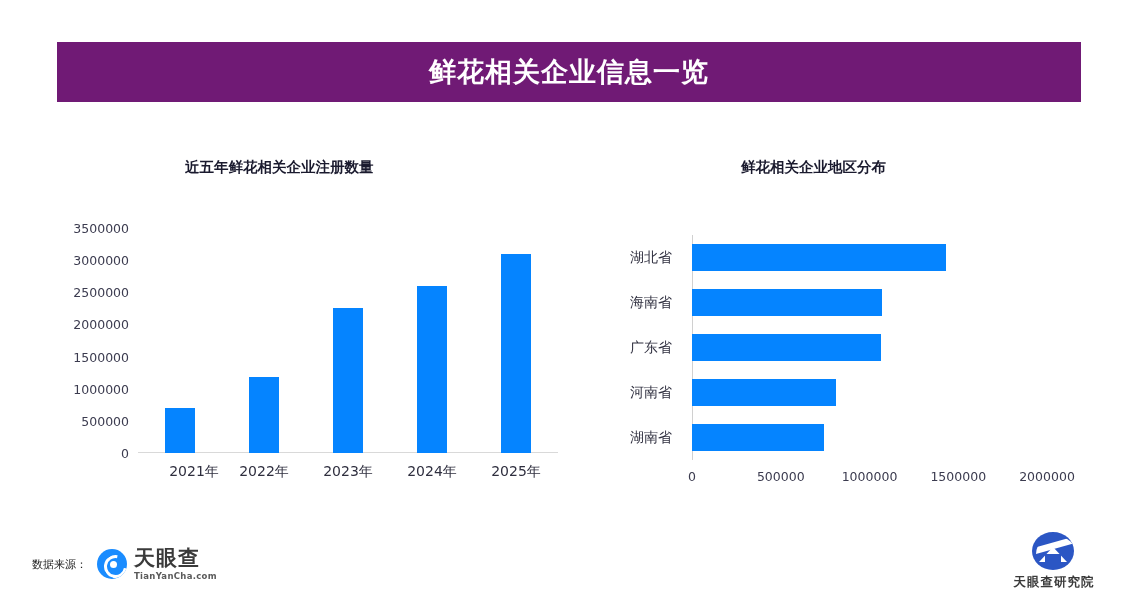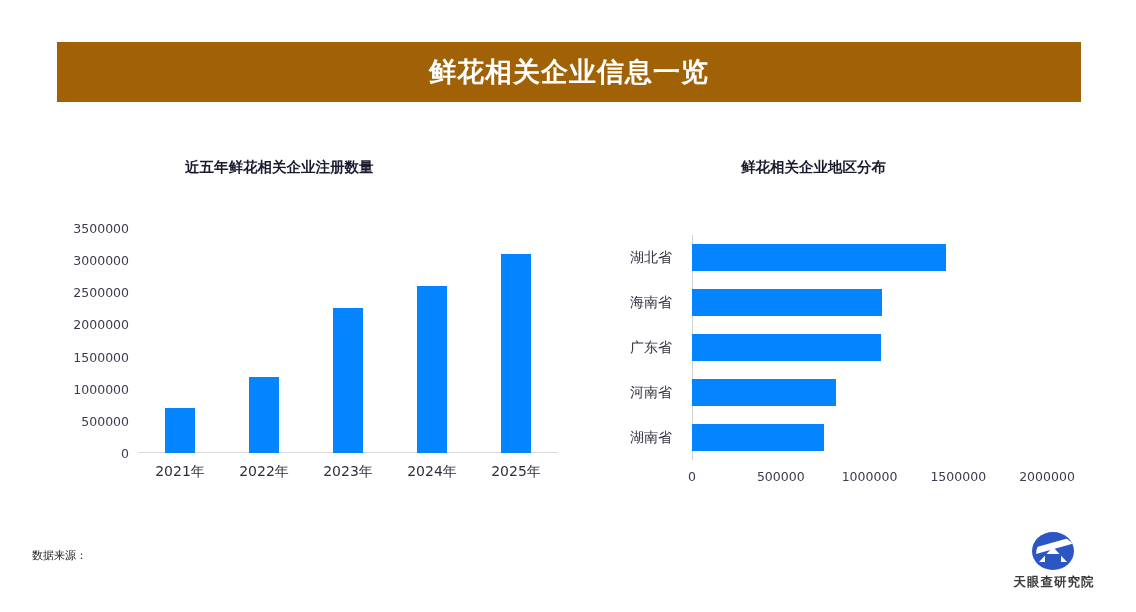--- a/index.html
+++ b/index.html
@@ -8,21 +8,21 @@
     background: #ffffff;
     font-family: "Liberation Sans", "DejaVu Sans", sans-serif;
     overflow: hidden;
   }
   .page { position: relative; width: 1136px; height: 612px; background:#fff; }
 
   
   .banner {
     position: absolute; left: 57px; top: 42px;
     width: 1024px; height: 60px;
-    background: #a16207;
+    background: #701a75;
     display: flex; align-items: center; justify-content: center;
   }
   .banner-title {
     color: #ffffff;
     font-size: 27px;
     font-weight: bold;
     letter-spacing: 1px;
     font-family: "DejaVu Sans", "Liberation Sans", sans-serif;
   }
 
@@ -181,21 +181,21 @@
       <div class="gridline-zero"></div>
     <div class="ytick" style="bottom: 0px; transform: translateY(50%);">0</div>
         <div class="ytick" style="bottom: 32.1429px; transform: translateY(50%);">500000</div>
         <div class="ytick" style="bottom: 64.2857px; transform: translateY(50%);">1000000</div>
         <div class="ytick" style="bottom: 96.4286px; transform: translateY(50%);">1500000</div>
         <div class="ytick" style="bottom: 128.571px; transform: translateY(50%);">2000000</div>
         <div class="ytick" style="bottom: 160.714px; transform: translateY(50%);">2500000</div>
         <div class="ytick" style="bottom: 192.857px; transform: translateY(50%);">3000000</div>
         <div class="ytick" style="bottom: 225px; transform: translateY(50%);">3500000</div>
         <div class="vbar" style="left: 27px; height: 45px; background: rgb(5, 132, 255);"></div>
-        <div class="xtick" style="left: 42px;">2021年</div>
+        <div class="xtick" style="left: 56px;">2021年</div>
         <div class="vbar" style="left: 111px; height: 75.8571px; background: rgb(5, 132, 255);"></div>
         <div class="xtick" style="left: 126px;">2022年</div>
         <div class="vbar" style="left: 195px; height: 145.286px; background: rgb(5, 132, 255);"></div>
         <div class="xtick" style="left: 210px;">2023年</div>
         <div class="vbar" style="left: 279px; height: 167.143px; background: rgb(5, 132, 255);"></div>
         <div class="xtick" style="left: 294px;">2024年</div>
         <div class="vbar" style="left: 363px; height: 198.643px; background: rgb(5, 132, 255);"></div>
         <div class="xtick" style="left: 378px;">2025年</div>
       </div>
   </div>
@@ -217,20 +217,27 @@
         <div class="xtick-h" style="left: 0px;">0</div>
         <div class="xtick-h" style="left: 88.75px;">500000</div>
         <div class="xtick-h" style="left: 177.5px;">1000000</div>
         <div class="xtick-h" style="left: 266.25px;">1500000</div>
         <div class="xtick-h" style="left: 355px;">2000000</div>
       </div>
   </div>
 
   <div class="footer-left">
     <span class="source-label">数据来源：</span>
+    <span class="tyc-logo">
+      <span class="tyc-mark"></span>
+      <span class="tyc-text">
+        <span class="tyc-cn">天眼查</span>
+        <span class="tyc-en">TianYanCha.com</span>
+      </span>
+    </span>
   </div>
 
   <div class="footer-right">
     <span class="inst-mark">
       <span class="disc"></span>
       <span class="swoosh"></span>
       <span class="roof"></span>
       <span class="roof-cut"></span>
     </span>
     <span class="inst-name">天眼查研究院</span>

